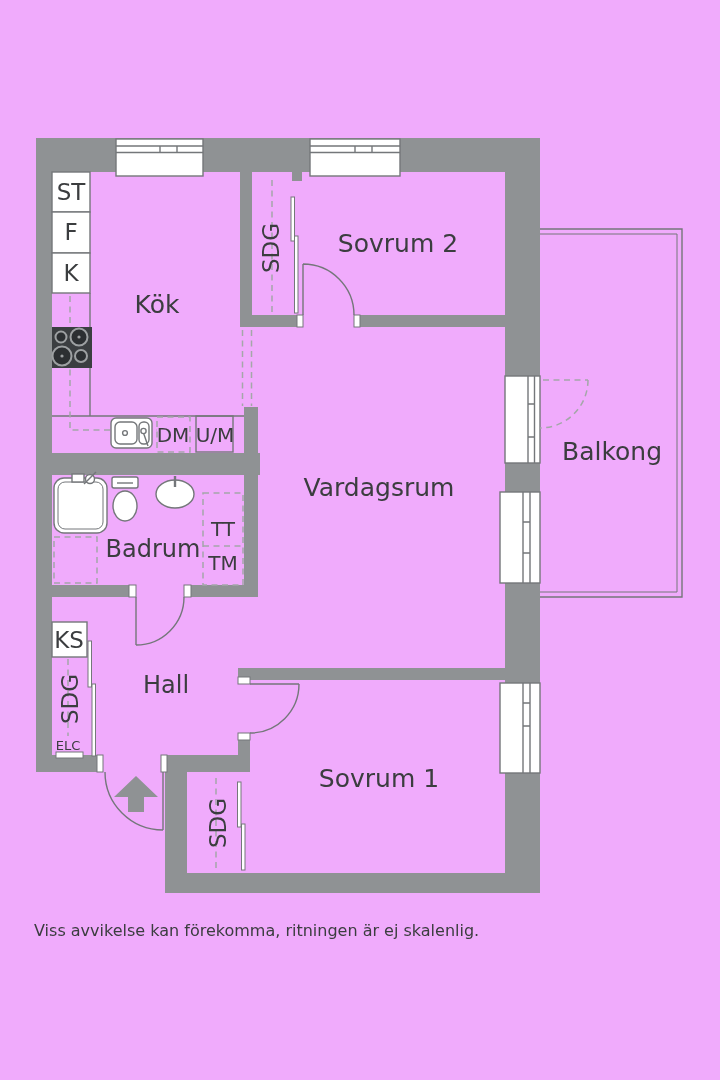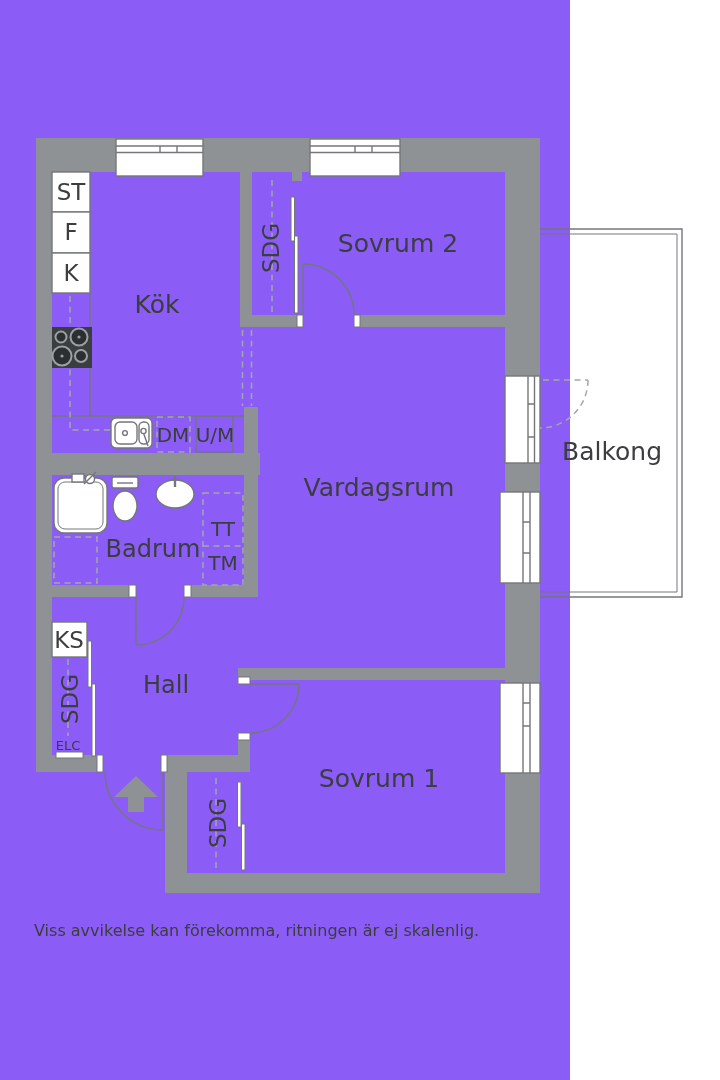--- a/index.html
+++ b/index.html
@@ -1,20 +1,20 @@
 <!DOCTYPE html>
 <html style="--wall: #8f9294; --outline: #74777a; --dashed: #a4a7a9; --text: #3b3d3f; --appliance: #3b3e41;"><head>
 <meta charset="utf-8">
 <style>
   :root{
     --wall:#8f9294; --outline:#74777a; --dashed:#a4a7a9;
     --text:#3b3d3f; --appliance:#3b3e41; --burner:#2c2f32; --burner-ring:#9da0a2;
   }
   html,body{margin:0;padding:0;background:#ffffff;}
-  .page{width:570px;height:1080px;background:#8b5cf6;position:relative;font-family:"DejaVu Sans",sans-serif;}
+  .page{width:720px;height:1080px;background:#f0abfc;position:relative;font-family:"DejaVu Sans",sans-serif;}
   svg{display:block;}
   .wall{fill:var(--wall);stroke:none;}
   .ln{stroke:var(--outline);stroke-width:1.4;fill:none;}
   .lnw{stroke:var(--outline);stroke-width:1.4;fill:#ffffff;}
   .dash{stroke:var(--dashed);stroke-width:1.5;fill:none;stroke-dasharray:6 4.5;}
   .lbl{fill:var(--text);font-family:"DejaVu Sans",sans-serif;}
   .room{font-size:25px;}
   .sub{font-size:23px;}
   .small{font-size:20px;}
   .tiny{font-size:13px;}

